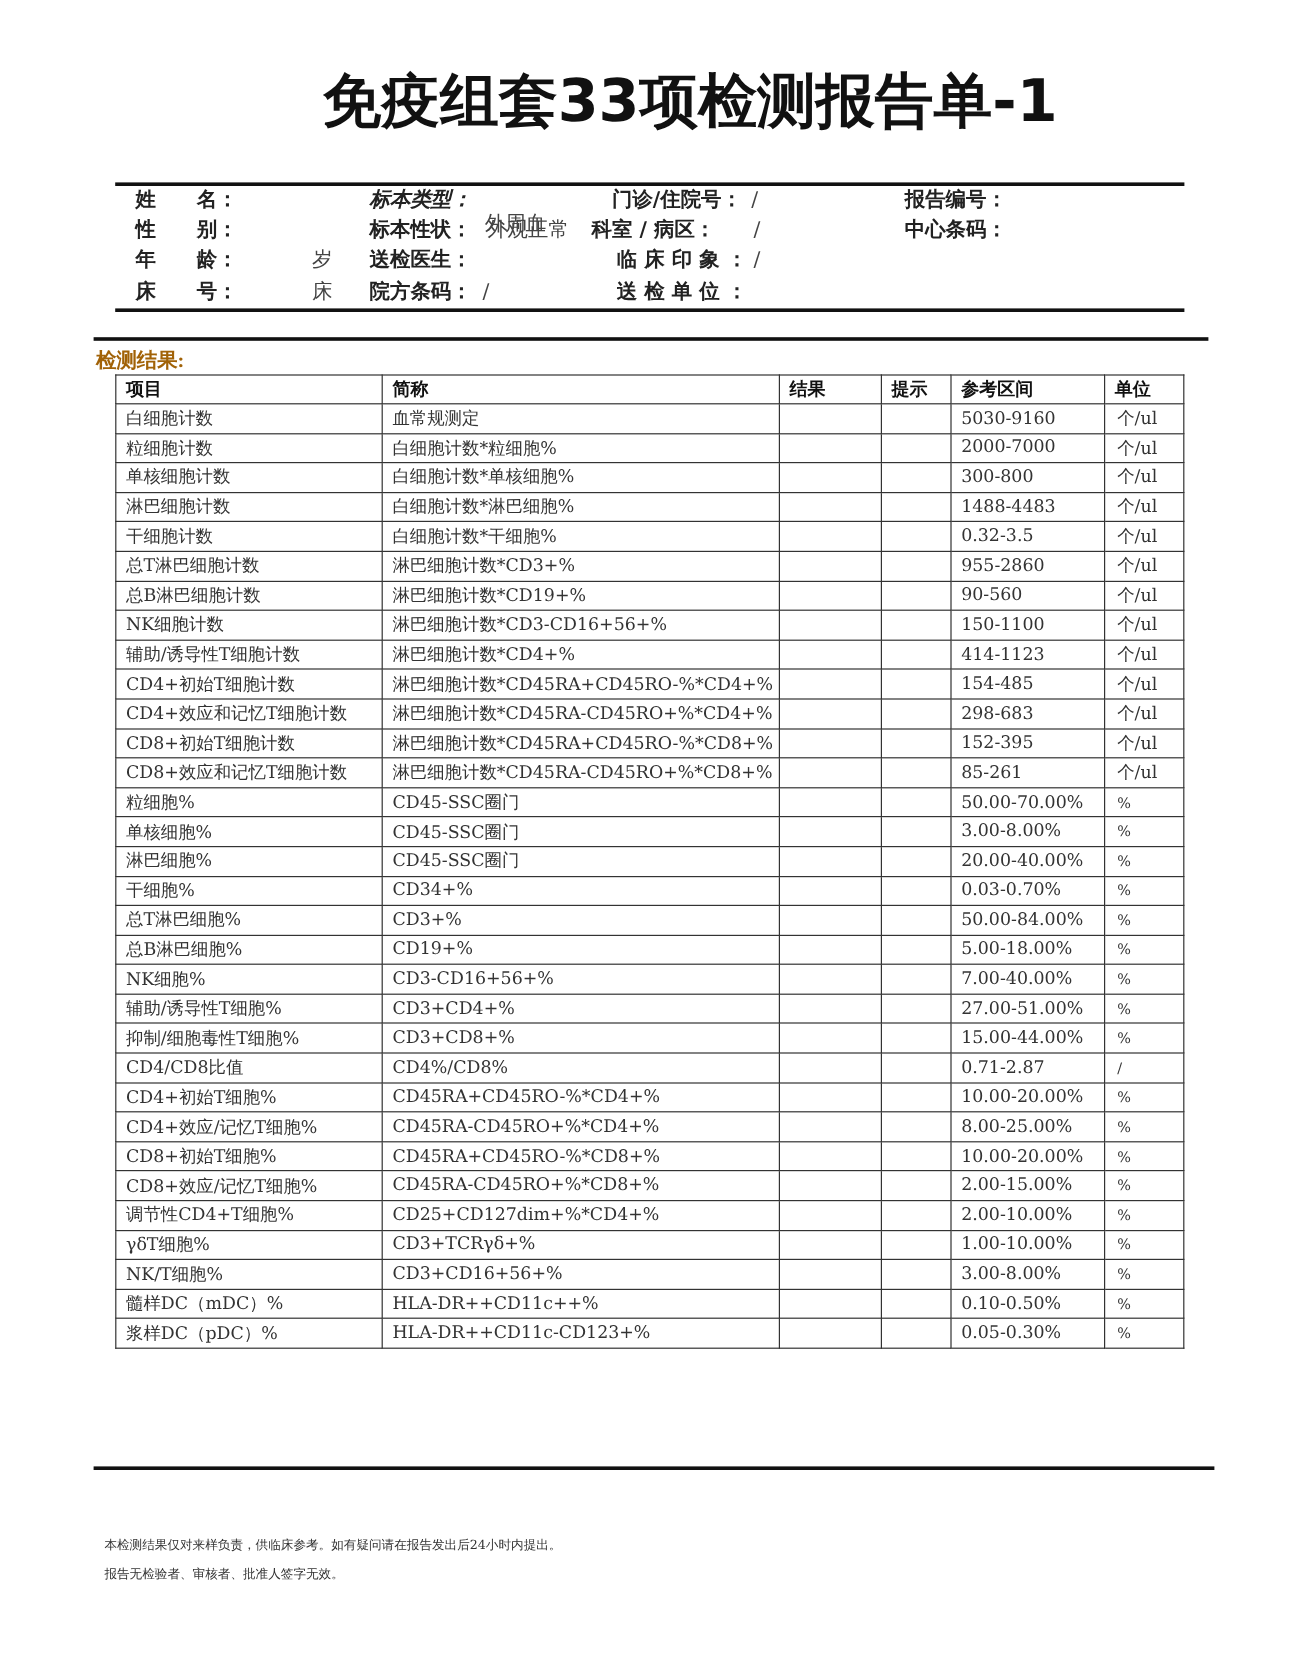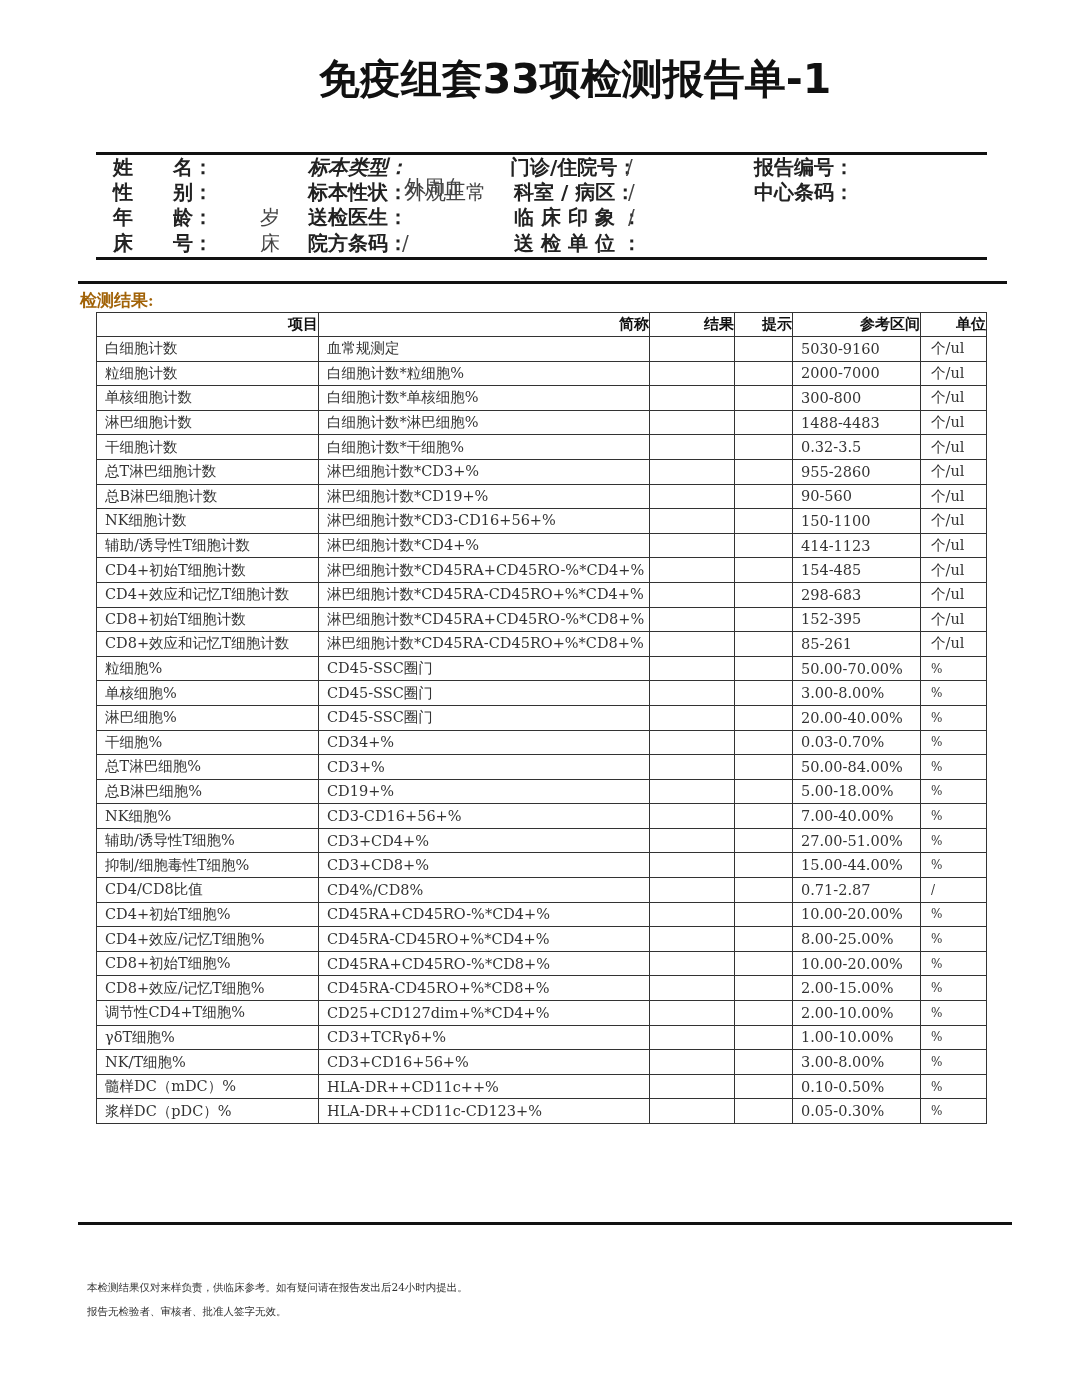--- a/index.html
+++ b/index.html
@@ -2,34 +2,34 @@
 <html><head>
 <meta charset="utf-8">
 <style>
   * { box-sizing: border-box; margin: 0; padding: 0; }
   html, body { width: 1080px; height: 1397px; background: #ffffff; overflow: hidden; }
   body { position: relative; font-family: "DejaVu Serif", "Liberation Serif", serif; color: #222; }
 
   .title {
     position: absolute; left: 0; top: 52px; width: 1080px; text-align: center;
     font-family: "DejaVu Sans", "Liberation Sans", sans-serif;
-    font-size: 41px; font-weight: bold; color: #111; letter-spacing: 0px;
+    font-size: 49px; font-weight: bold; color: #111; letter-spacing: 0px;
     padding-left: 70px;
   }
 
   .rule { position: absolute; background: #111; }
   .rule.r1 { left: 96px; top: 152px; width: 891px; height: 3px; }
   .rule.r2 { left: 96px; top: 257px; width: 891px; height: 3px; }
   .rule.r3 { left: 78px; top: 281px; width: 929px; height: 3px; }
   .rule.r4 { left: 78px; top: 1222px; width: 934px; height: 3px; }
 
   .info {
     position: absolute; left: 96px; top: 155px; width: 891px; height: 126px;
     font-family: "DejaVu Sans", "Liberation Sans", sans-serif;
-    font-size: 20px; font-weight: bold; color: #222;
+    font-size: 17px; font-weight: bold; color: #222;
   }
   .info .cell { position: absolute; white-space: pre; line-height: 25px; }
   .info .val { font-family: "DejaVu Serif", "Liberation Serif", serif; font-weight: normal; color: #444; }
 
   .section-label {
     position: absolute; left: 80px; top: 289px;
     font-family: Liberation Serif, serif;
     font-size: 17px; font-weight: bold; color: #a16207;
   }
 
@@ -37,21 +37,21 @@
     position: absolute; left: 96px; top: 312px; width: 890px;
     border-collapse: collapse; table-layout: fixed;
     font-family: "DejaVu Serif", "Liberation Serif", serif; font-size: 14.5px; color: #333;
   }
   table.results th, table.results td {
     border: 1px solid #333; height: 24.6px; padding: 0 0 0 8px;
     text-align: left; white-space: nowrap; overflow: hidden; vertical-align: middle;
   }
   table.results th {
     font-family: "DejaVu Sans", "Liberation Sans", sans-serif; font-weight: bold;
-    font-size: 15px; color: #111; height: 24px; text-align: right;
+    font-size: 15px; color: #111; height: 24px;
   }
   table.results td.unit { padding-left: 10px; }
   table.results td.pct-unit { font-size: 12px; }
 
   .footer {
     position: absolute; left: 87px;
     font-family: "DejaVu Serif", "Liberation Serif", serif; font-size: 10.5px; color: #333;
   }
   .footer.f1 { top: 1281px; }
   .footer.f2 { top: 1305px; text-align: right; }
@@ -75,21 +75,21 @@
   <div class="cell" style="left:212px;top:0px;font-style:italic;">标本类型：</div>
   <div class="cell val" style="left:308px;top:0px;margin-top:20px;">外周血</div>
   <div class="cell" style="left:212px;top:25px;">标本性状：</div>
   <div class="cell val" style="left:310px;top:25px;">外观正常</div>
   <div class="cell" style="left:212px;top:50px;">送检医生：</div>
   <div class="cell" style="left:212px;top:76px;">院方条码：</div>
   <div class="cell val" style="left:306px;top:76px;">/</div>
 
   <div class="cell" style="left:414px;top:0px;">门诊/住院号：</div>
   <div class="cell val" style="left:530px;top:0px;">/</div>
-  <div class="cell" style="left:418px;top:25px;">科室 / 病区：</div>
+  <div class="cell" style="left:397px;top:25px;">科室 / 病区：</div>
   <div class="cell val" style="left:532px;top:25px;">/</div>
   <div class="cell" style="left:418px;top:50px;">临 床 印 象 ：</div>
   <div class="cell val" style="left:532px;top:50px;">/</div>
   <div class="cell" style="left:418px;top:76px;">送 检 单 位 ：</div>
 
   <div class="cell" style="left:658px;top:0px;">报告编号：</div>
   <div class="cell" style="left:658px;top:25px;">中心条码：</div>
 </div>
 
 <div class="rule r2"></div>

